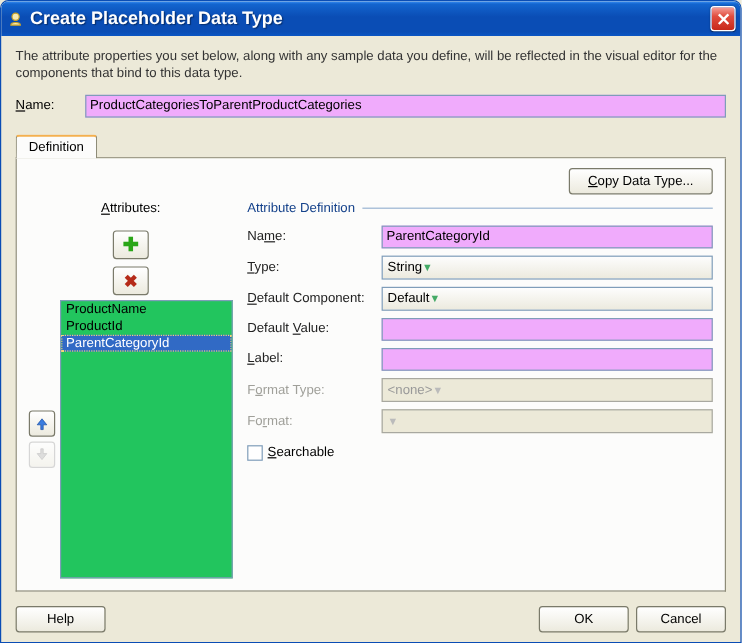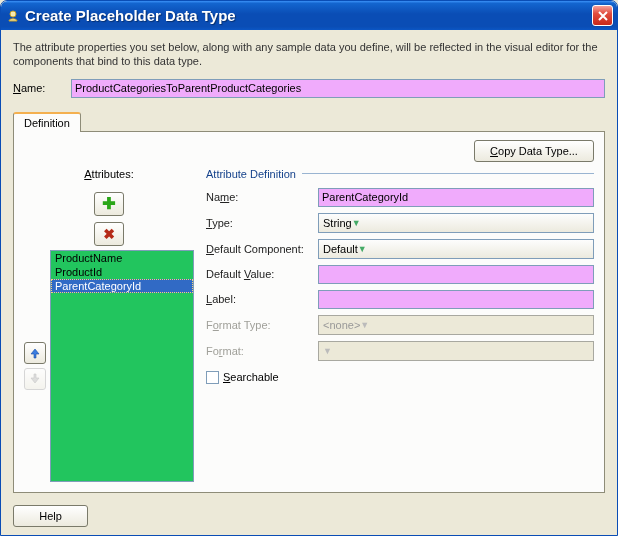--- a/index.html
+++ b/index.html
@@ -280,14 +280,18 @@
             <span><span class="underline-accesskey">S</span>earchable</span>
           </div>
 
         </div>
       </div>
     </div>
   </div>
 
   <div class="footer">
     <button class="btn">Help</button>
+    <div class="footer-right">
+      <button class="btn">OK</button>
+      <button class="btn">Cancel</button>
+    </div>
   </div>
 </div>
 
 </body></html>

